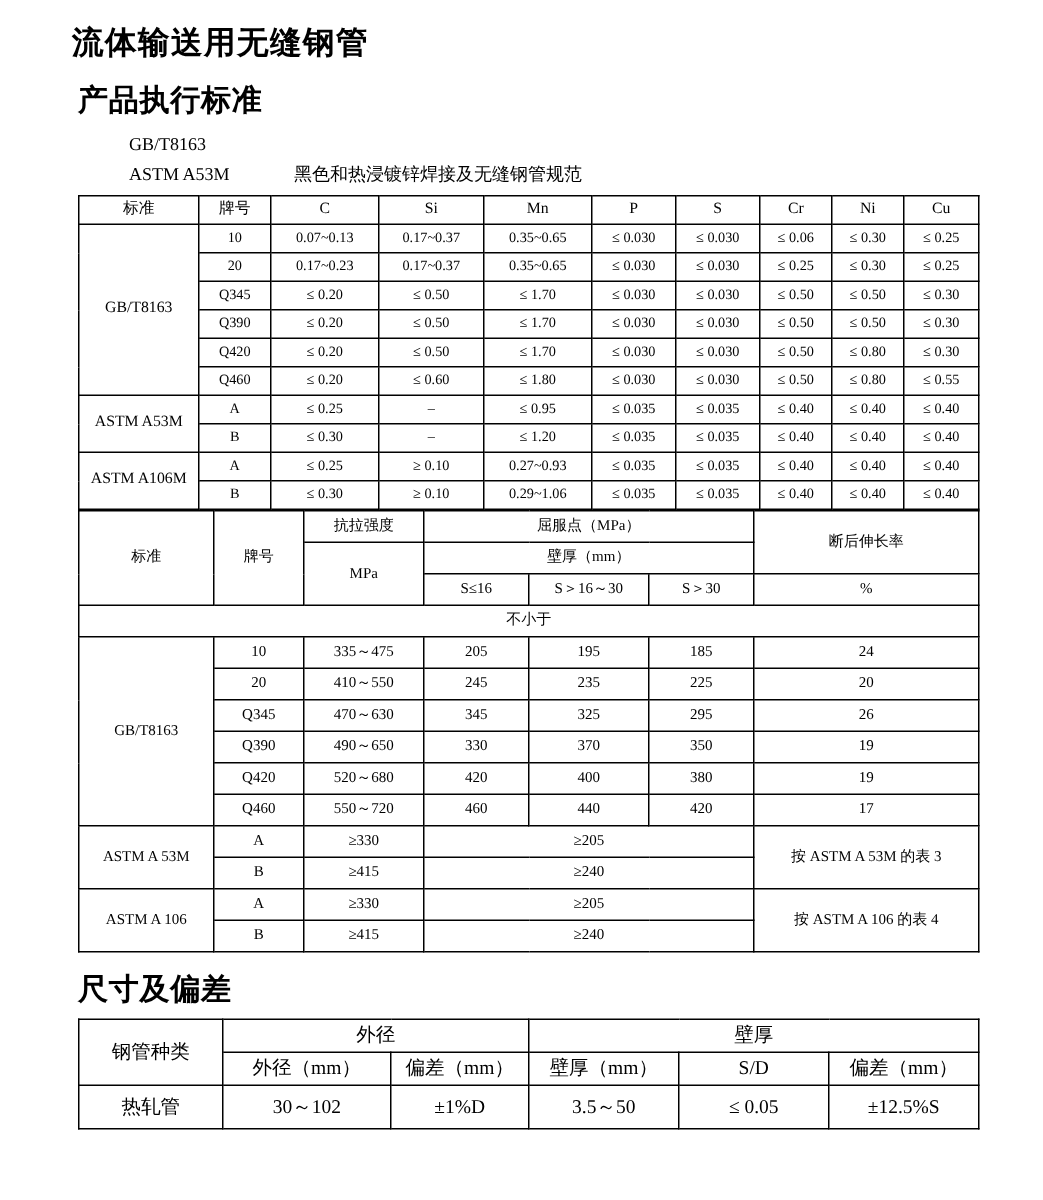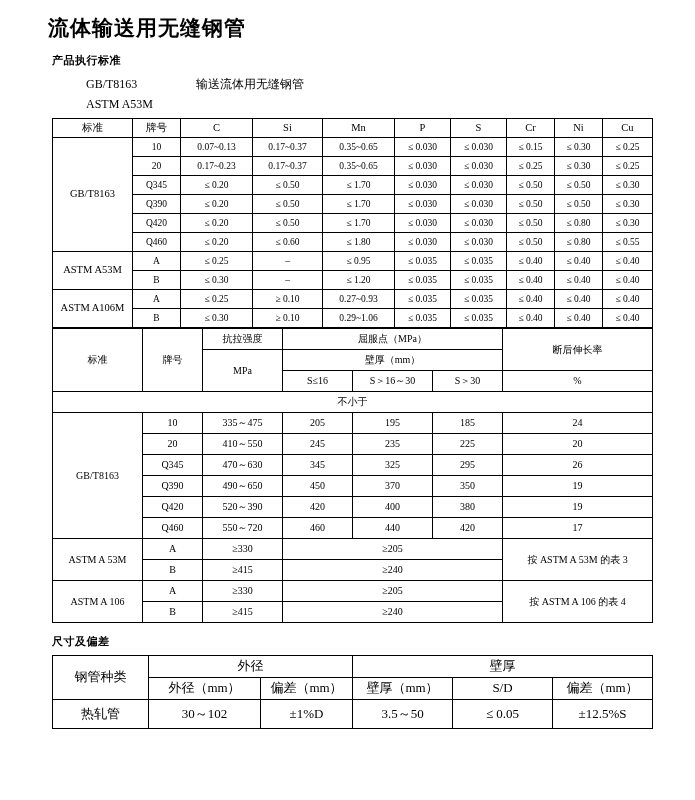--- a/index.html
+++ b/index.html
@@ -25,21 +25,21 @@
   h1.doc-title {
     font-family: "Liberation Sans", "DejaVu Sans", sans-serif;
     font-size: 21px;
     font-weight: bold;
     letter-spacing: 1px;
     margin: 0 0 10px 22px;
     padding: 0;
   }
   h2.section-title {
     font-family: "Liberation Sans", "DejaVu Sans", sans-serif;
-    font-size: 11px;
+    font-size: 20px;
     font-weight: bold;
     margin: 11px 0 6px 26px;
     padding: 0;
     letter-spacing: 0.5px;
   }
   .std-list {
     margin: 0 0 4px 0;
     padding: 0;
   }
   .std-row {
@@ -112,24 +112,24 @@
 <body>
 
 <div class="page">
 
   <h1 class="doc-title">流体输送用无缝钢管</h1>
 
   <h2 class="section-title">产品执行标准</h2>
   <div class="std-list">
     <div class="std-row">
       <span class="std-code">GB/T8163</span>
-      <span class="std-desc">输送流体用无缝钢管</span>
     </div>
     <div class="std-row">
       <span class="std-code">ASTM A53M</span>
+      <span class="std-desc">黑色和热浸镀锌焊接及无缝钢管规范</span>
     </div>
   </div>
 
   <table class="grid" id="chem-table">
     <colgroup>
       <col style="width:80px">
         <col style="width:48px">
         <col style="width:72px">
         <col style="width:70px">
       <col style="width:72px">
@@ -154,21 +154,21 @@
       </tr>
 
       <tr>
         <td rowspan="6" class="grpname">GB/T8163</td>
         <td>10</td>
         <td>0.07~0.13</td>
         <td>0.17~0.37</td>
         <td>0.35~0.65</td>
         <td>≤ 0.030</td>
         <td>≤ 0.030</td>
-        <td>≤ 0.15</td>
+        <td>≤ 0.06</td>
         <td>≤ 0.30</td>
         <td>≤ 0.25</td>
       </tr>
       <tr>
         <td>20</td>
         <td>0.17~0.23</td>
         <td>0.17~0.37</td>
         <td>0.35~0.65</td>
         <td>≤ 0.030</td>
         <td>≤ 0.030</td>
@@ -324,28 +324,28 @@
         <td>Q345</td>
         <td>470～630</td>
         <td>345</td>
         <td>325</td>
         <td>295</td>
         <td>26</td>
       </tr>
       <tr>
         <td>Q390</td>
         <td>490～650</td>
-        <td>450</td>
+        <td>330</td>
         <td>370</td>
         <td>350</td>
         <td>19</td>
       </tr>
       <tr>
         <td>Q420</td>
-        <td>520～390</td>
+        <td>520～680</td>
         <td>420</td>
         <td>400</td>
         <td>380</td>
         <td>19</td>
       </tr>
       <tr>
         <td>Q460</td>
         <td>550～720</td>
         <td>460</td>
         <td>440</td>

